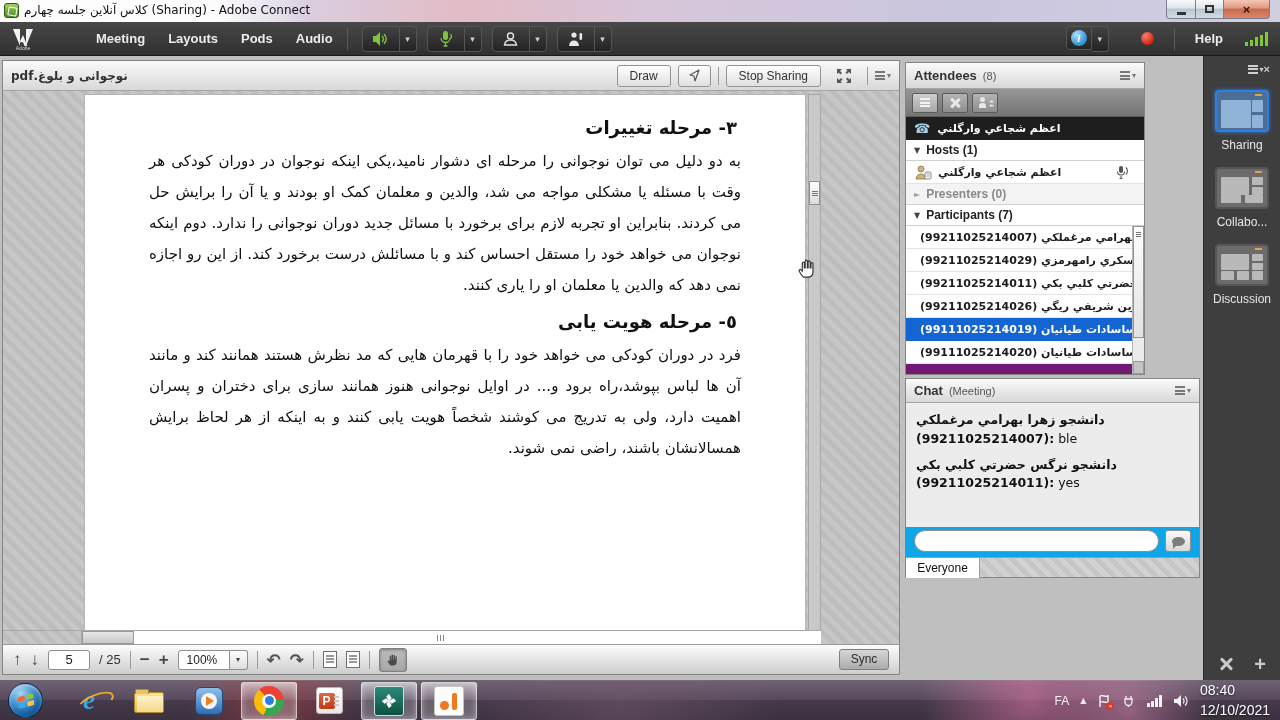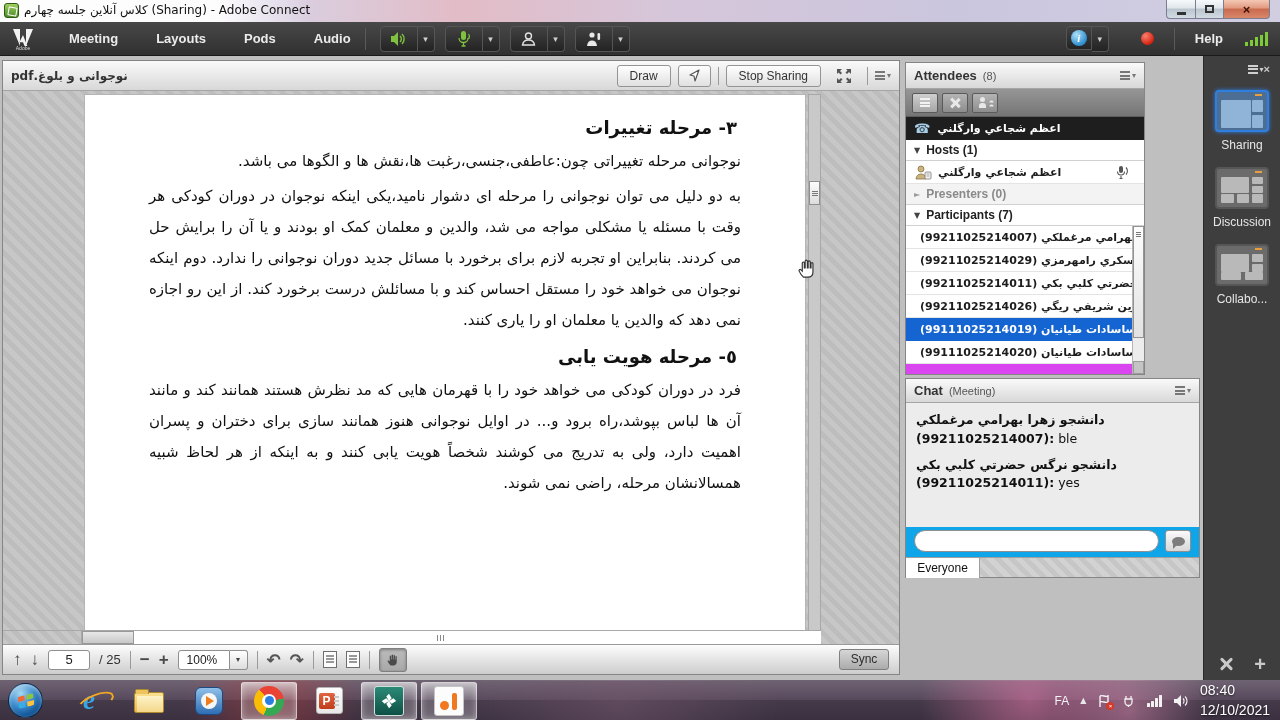--- a/index.html
+++ b/index.html
@@ -27,21 +27,21 @@
     background:linear-gradient(#f4c7b4 0%,#e29a80 45%,#c96a4e 50%,#d8876a 100%); }
   .glyph-min { width:9px; height:3px; background:#333; margin-top:8px; }
   .glyph-max { width:9px; height:8px; border:2px solid #333; }
   .win-btn.close span { font-size:13px; font-weight:bold; color:#3c1408; line-height:1; }
 
   
   .menubar { position:absolute; left:0; top:22px; width:1280px; height:34px;
     background:linear-gradient(#484848,#303030); border-bottom:1px solid #1a1a1a; display:flex; align-items:center; }
   .adobe-logo { width:26px; height:24px; margin-left:10px; position:relative; }
   .adobe-logo svg { display:block; }
-  .menu-items { display:flex; gap:38px; margin-left:33px;align-items:center; }
+  .menu-items { display:flex; gap:23px; margin-left:60px;align-items:center; }
   .menu-item { color:#ececec; font-size:13px; font-weight:bold; cursor:default; }
   .mb-divider { width:1px; height:22px; background:#1c1c1c; border-right:1px solid #5a5a5a; margin:0 14px; }
   .dev-group { display:flex; margin-right:10px; }
   .dev-btn { width:38px; height:26px; border:1px solid #555; border-radius:4px 0 0 4px;
     background:linear-gradient(#424242,#232323); display:flex; align-items:center; justify-content:center; }
   .dev-arrow { width:17px; height:26px; border:1px solid #555; border-left:none; border-radius:0 4px 4px 0;
     background:linear-gradient(#424242,#232323); display:flex; align-items:center; justify-content:center;
     color:#cfcfcf; font-size:9px; }
   .mb-right { margin-left:auto; display:flex; align-items:center; margin-right:12px; }
   .info-btn { width:26px; height:24px; border:1px solid #555; border-radius:4px 0 0 4px;
@@ -52,21 +52,21 @@
   .record-dot { width:13px; height:13px; border-radius:50%; margin:0 16px 0 22px;
     background:radial-gradient(circle at 35% 30%,#f98070,#d62310 70%); }
   .help-label { color:#ececec; font-size:13px; font-weight:bold; margin:0 22px 0 16px; }
   .sig-bars { display:flex; align-items:flex-end; gap:2px; height:14px; }
   .sig-bars i { width:3px; background:#7ecb3a; display:block; }
 
   
   .workspace { position:absolute; left:0; top:56px; width:1280px; height:624px; background:#bfbfbf; }
   .hatch { background:repeating-linear-gradient(45deg,#c7c7c7 0 5px,#bdbdbd 5px 10px); }
 
-  .pod { position:absolute; border:1px solid #858585; background:#d946ef; }
+  .pod { position:absolute; border:1px solid #858585; background:#701a75; }
   .pod-header { height:26px; background:linear-gradient(#fafafa,#d8d8d8); border-bottom:1px solid #a5a5a5;
     display:flex; align-items:center; padding:0 8px; }
   .pod-title { font-size:13px; font-weight:bold; color:#333; }
   .pod-sub { font-size:11px; color:#555; margin-left:6px; }
   .pod-menu { margin-left:auto; display:flex; align-items:center; gap:2px; }
   .bars3 { display:inline-block; width:10px; }
   .bars3 i { display:block; height:2px; background:#777; margin:1.5px 0; }
   .pod-menu span { font-size:8px; color:#777; }
 
   
@@ -367,24 +367,23 @@
               <i></i>
               <i></i>
             </span>
           <span>▾</span>
         </div>
       </div>
     </div>
     <div class="share-body hatch">
       <div class="doc-page">
         <div class="doc-h">٣- مرحله تغییرات</div>
-        <div class="doc-p">نوجوانی مرحله تغییراتی چون:عاطفی،جنسی،رغبت ها،نقش ها و الگوها می باشد.</div>
         <div class="doc-p">به دو دلیل می توان نوجوانی را مرحله ای دشوار نامید،یکی اینکه نوجوان در دوران کودکی هر وقت با مسئله یا مشکلی مواجه می شد، والدین و معلمان کمک او بودند و یا آن را برایش حل می کردند. بنابراین او تجربه لازم برای برخورد با مسائل جدید دوران نوجوانی را ندارد. دوم اینکه نوجوان می خواهد خود را مستقل احساس کند و با مسائلش درست برخورد کند. از این رو اجازه نمی دهد که والدین یا معلمان او را یاری کنند.</div>
         <div class="doc-h">٥- مرحله هویت یابی</div>
-        <div class="doc-p">فرد در دوران کودکی می خواهد خود را با قهرمان هایی که مد نظرش هستند همانند کند و مانند آن ها لباس بپوشد،راه برود و... در اوایل نوجوانی هنوز همانند سازی برای دختران و پسران اهمیت دارد، ولی به تدریج می کوشند شخصاً هویت یابی کنند و به اینکه از هر لحاظ شبیه همسالانشان مرحله، راضی نمی شوند.</div>
+        <div class="doc-p">فرد در دوران کودکی می خواهد خود را با قهرمان هایی که مد نظرش هستند همانند کند و مانند آن ها لباس بپوشد،راه برود و... در اوایل نوجوانی هنوز همانند سازی برای دختران و پسران اهمیت دارد، ولی به تدریج می کوشند شخصاً هویت یابی کنند و به اینکه از هر لحاظ برایش همسالانشان باشند، راضی نمی شوند.</div>
       </div>
       <div class="doc-vscroll">
         <div class="doc-vthumb">
             <i></i>
             <i></i>
             <i></i>
           </div>
       </div>
       <div class="doc-hscroll">
         <div class="doc-hcorner hatch"></div>
@@ -594,39 +593,39 @@
         <span class="tbar"></span>
         <span class="pane" style="left:4px;top:8px;width:30px;height:28px;"></span>
         <span class="pane" style="right:4px;top:8px;width:11px;height:12px;"></span>
         <span class="pane" style="right:4px;top:23px;width:11px;height:13px;"></span>
       </div>
       <div class="thumb-label">Sharing</div>
     </div>
     <div class="thumb-wrap">
       <div class="layout-thumb">
         <span class="tbar"></span>
+        <span class="pane" style="left:4px;top:8px;width:28px;height:18px;"></span>
+        <span class="pane" style="right:4px;top:8px;width:11px;height:8px;"></span>
+        <span class="pane" style="right:4px;top:18px;width:11px;height:8px;"></span>
+        <span class="pane" style="left:4px;bottom:4px;width:20px;height:8px;"></span>
+        <span class="pane" style="right:4px;bottom:4px;width:18px;height:8px;"></span>
+      </div>
+      <div class="thumb-label">Collabo...</div>
+    </div>
+    <div class="thumb-wrap">
+      <div class="layout-thumb">
+        <span class="tbar"></span>
         <span class="pane" style="left:4px;top:8px;width:28px;height:16px;"></span>
         <span class="pane" style="right:4px;top:8px;width:11px;height:7px;"></span>
         <span class="pane" style="right:4px;top:17px;width:11px;height:7px;"></span>
         <span class="pane" style="left:4px;bottom:4px;width:13px;height:9px;"></span>
         <span class="pane" style="left:20px;bottom:4px;width:12px;height:9px;"></span>
         <span class="pane" style="right:4px;bottom:4px;width:11px;height:9px;"></span>
       </div>
       <div class="thumb-label">Discussion</div>
-    </div>
-    <div class="thumb-wrap">
-      <div class="layout-thumb">
-        <span class="tbar"></span>
-        <span class="pane" style="left:4px;top:8px;width:28px;height:18px;"></span>
-        <span class="pane" style="right:4px;top:8px;width:11px;height:8px;"></span>
-        <span class="pane" style="right:4px;top:18px;width:11px;height:8px;"></span>
-        <span class="pane" style="left:4px;bottom:4px;width:20px;height:8px;"></span>
-        <span class="pane" style="right:4px;bottom:4px;width:18px;height:8px;"></span>
-      </div>
-      <div class="thumb-label">Collabo...</div>
     </div>
     <div class="rail-bottom">
       <span class="tools-x"></span>
       <span class="rail-plus">+</span>
     </div>
   </div>
 
   <svg class="cursor-hand" viewBox="0 0 20 20">
     <path d="M6.5 17c-1.2-1.1-2.6-3-3.3-4.6-.4-.9.6-1.7 1.4-1l1 1V6.2c0-1.1 1.6-1.1 1.6 0V10h.6V4.8c0-1.1 1.7-1.1 1.7 0V10h.6V5.4c0-1.1 1.6-1.1 1.6 0V10h.6V6.6c0-1 1.5-1 1.5 0V13c0 2.5-1.6 4-4 4z" fill="#fff" stroke="#333" stroke-width=".9"></path>
   </svg>

